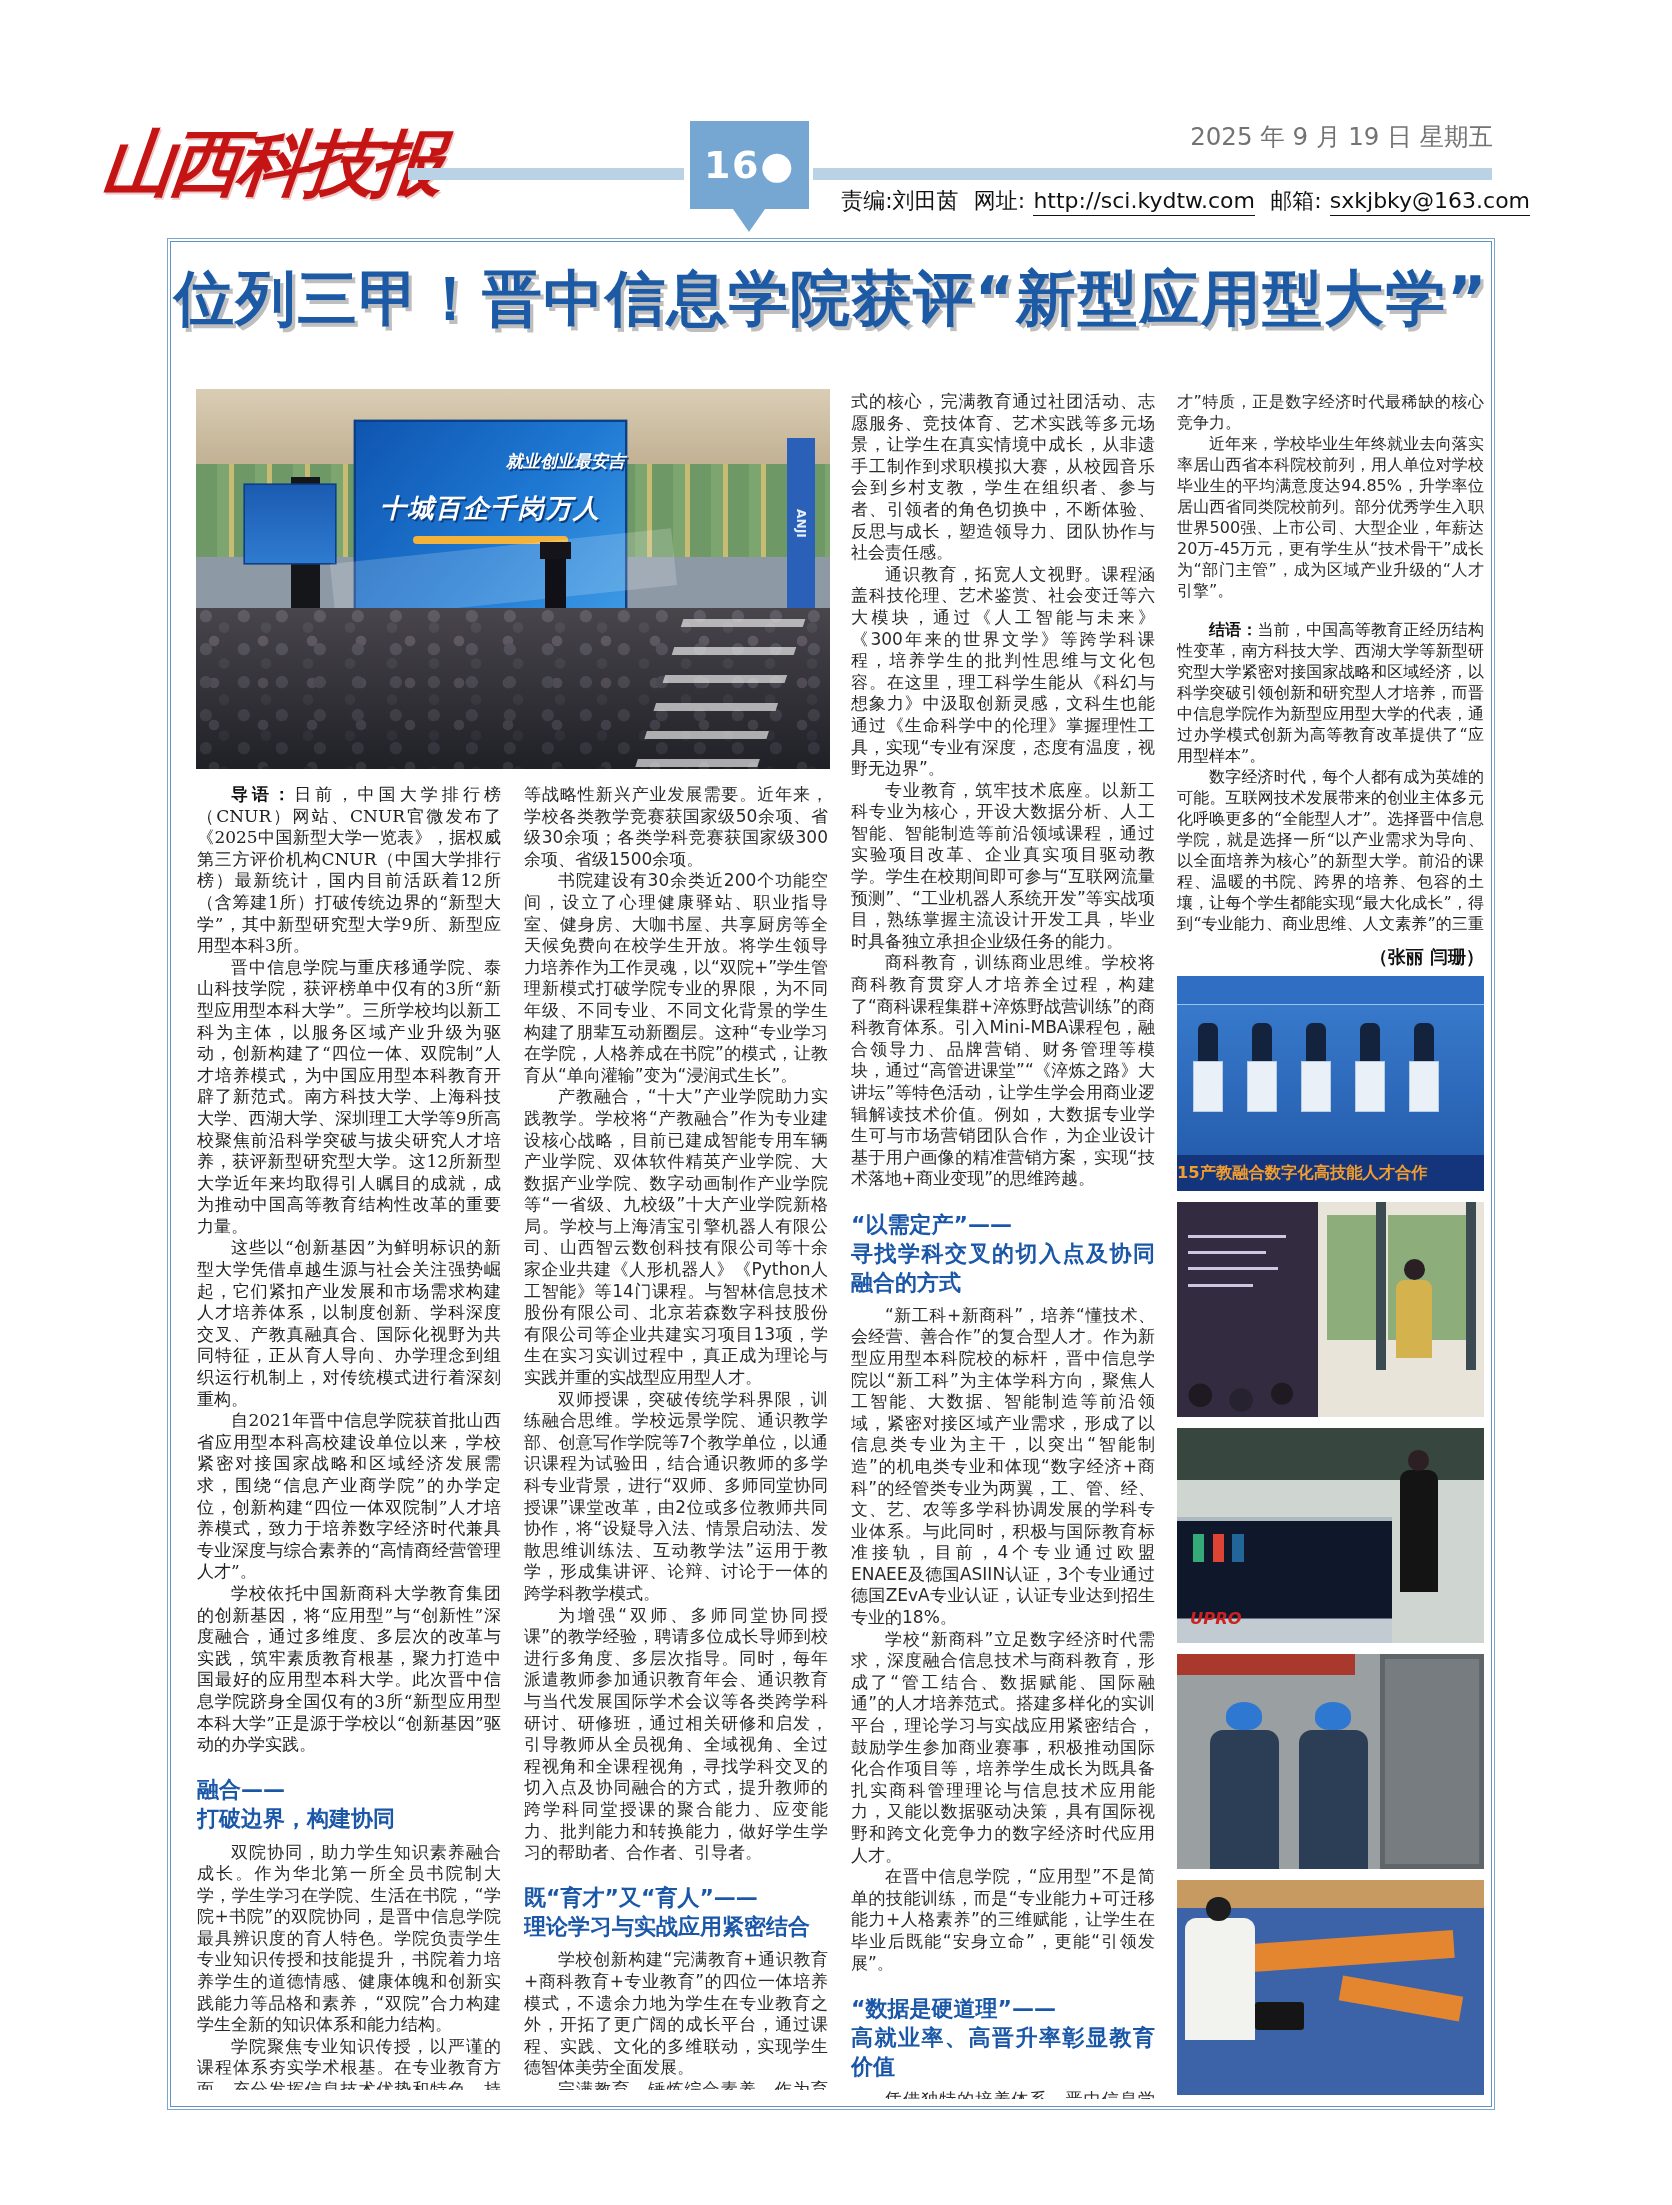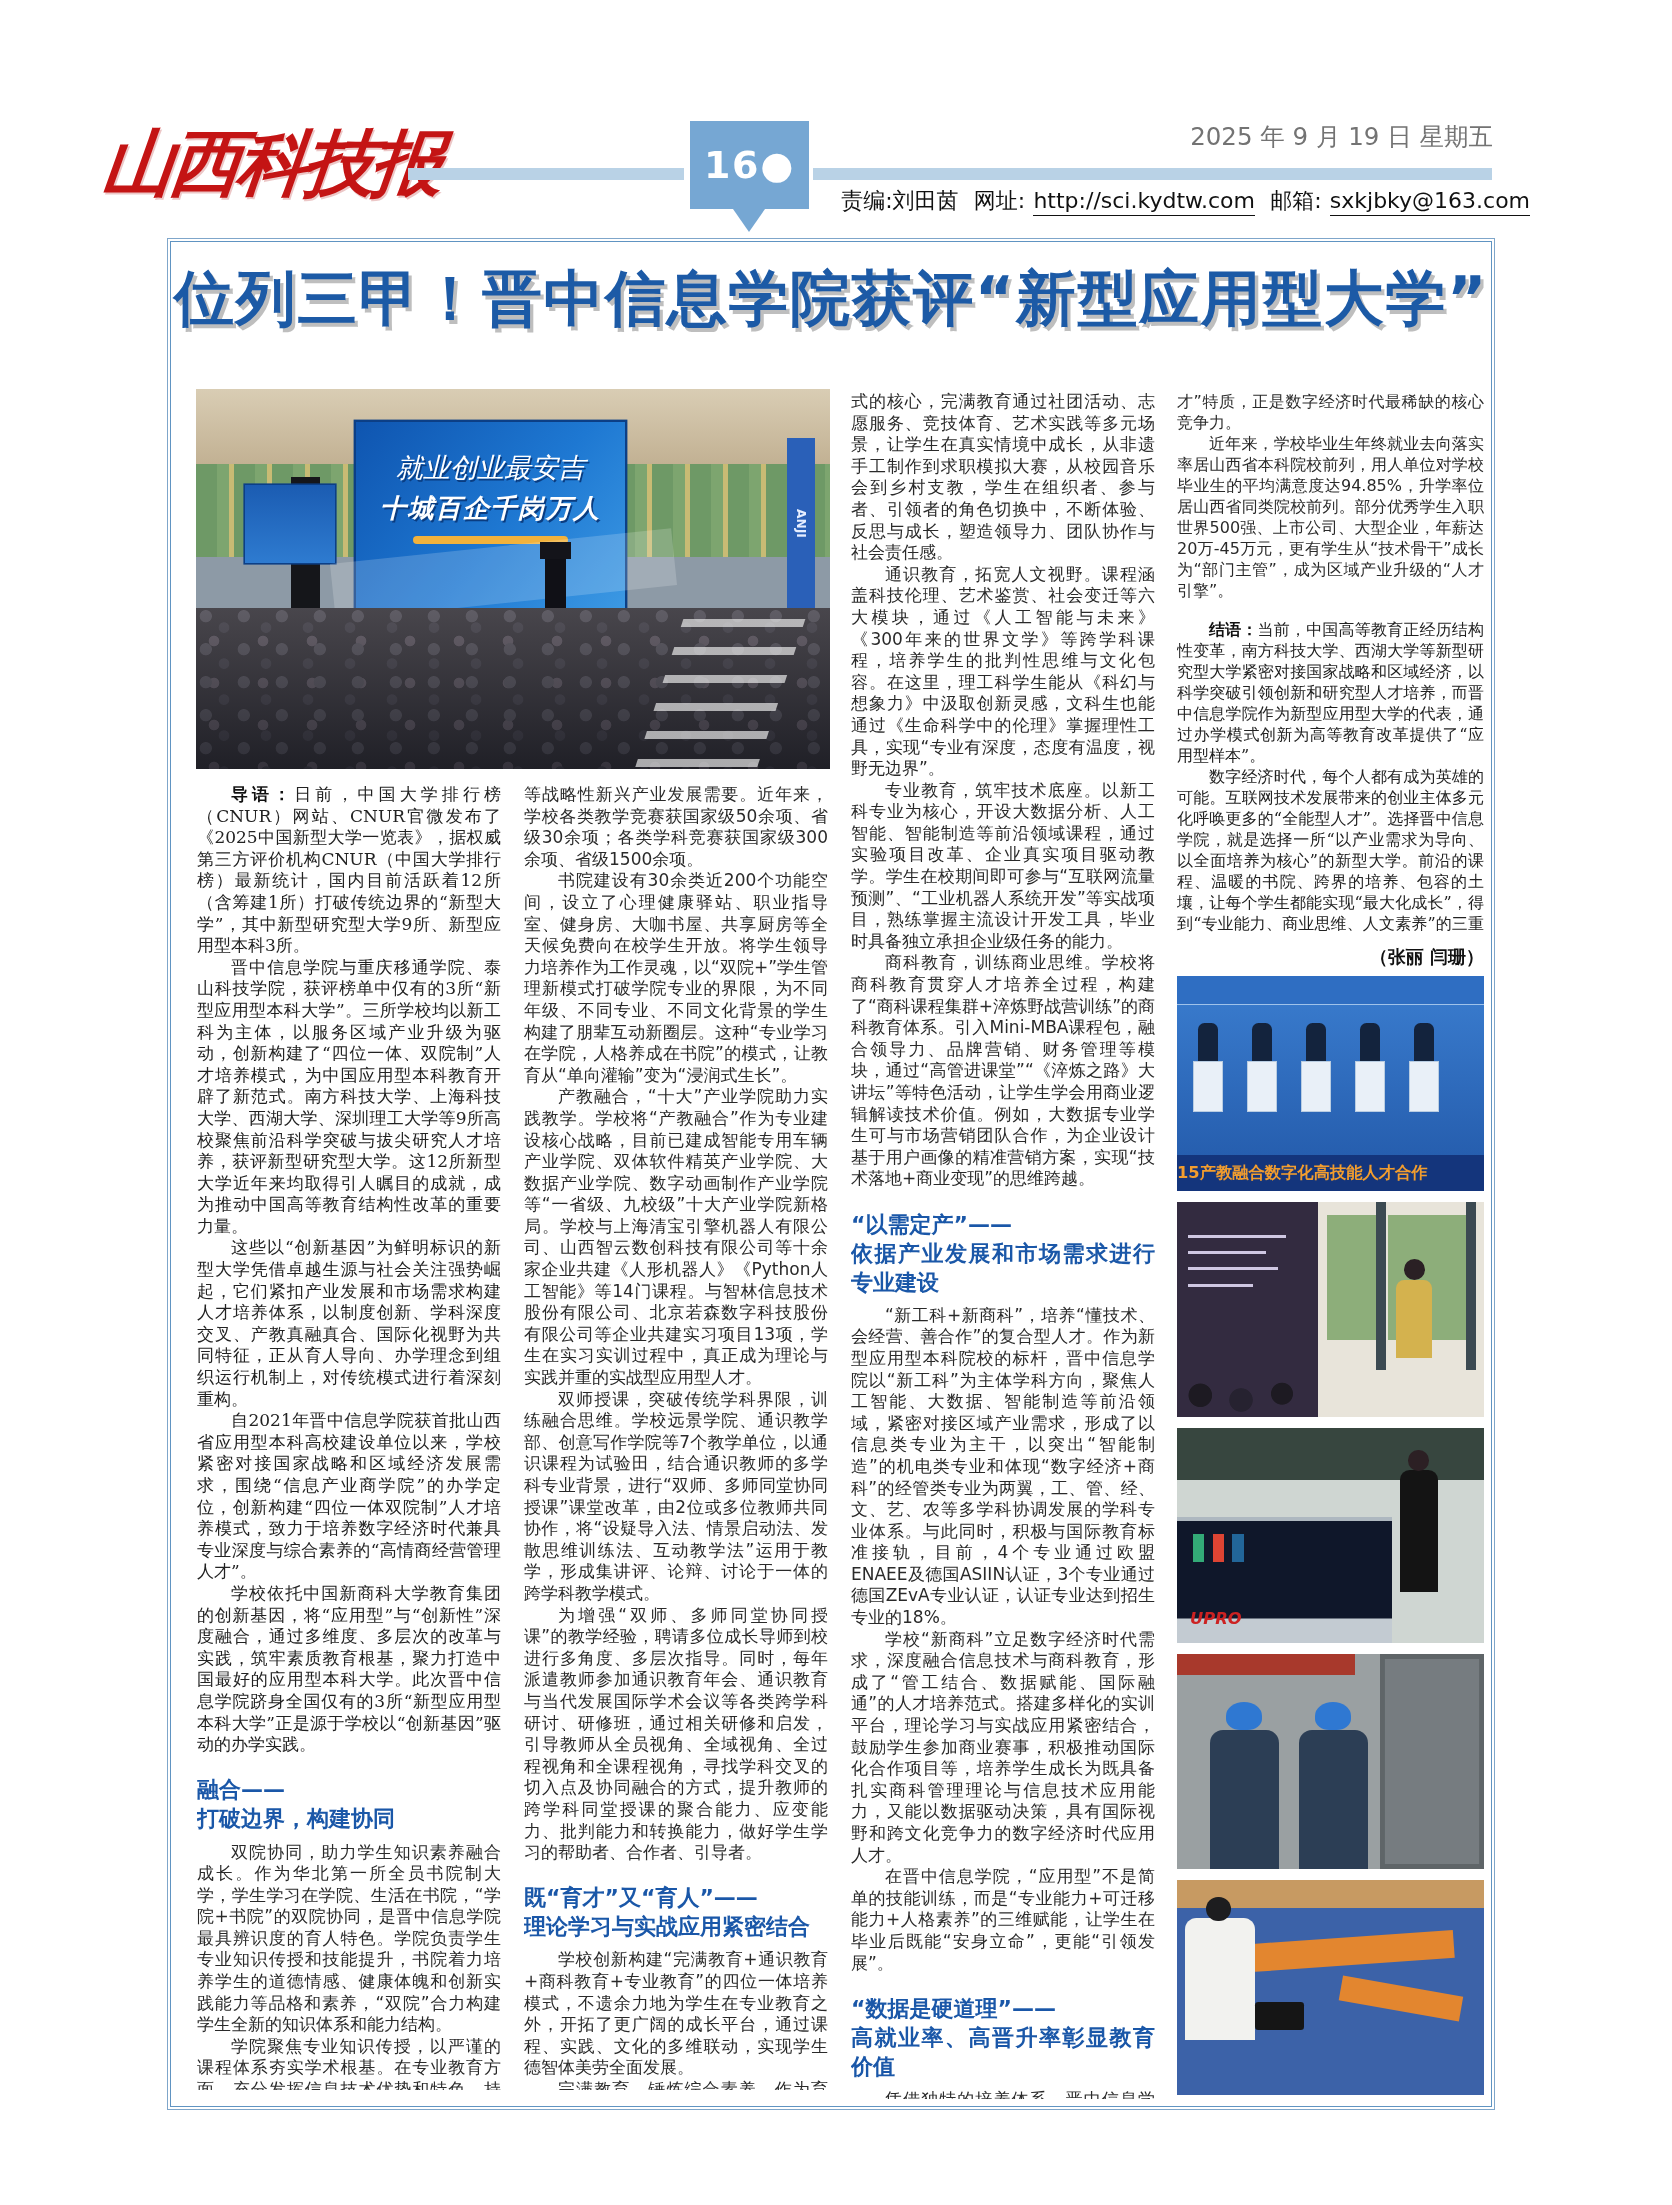--- a/index.html
+++ b/index.html
@@ -60,22 +60,22 @@
     background:#b8a98f;}
   .pm-wall{position:absolute;left:0;top:0;width:100%;height:75px;
     background:linear-gradient(#d9cdb4,#c2b193);border-bottom:3.3px solid #9a8a6e;}
   .pm-seats{position:absolute;top:75px;height:98px;width:100%;
     background:repeating-linear-gradient(90deg,#6e9966 0 21px,#7da56f 21px 33px,#c8bb74 33px 38px);}
   .pm-floorline{position:absolute;top:168px;width:100%;height:57px;background:#8d9aa6;}
   .pm-screen{position:absolute;left:160px;top:33px;width:269px;height:196px;
     background:linear-gradient(130deg,#0f55b0,#1e78d2 55%,#3d9ae4);box-shadow:0 0 0 2.4px #0c3f86;}
   .pm-screen::after{content:"";position:absolute;left:-24.5px;bottom:14.7px;width:343px;height:57px;
     background:rgba(255,255,255,.18);transform:rotate(-6deg);}
-  .pm-s1{position:absolute;left:0;top:28px;width:100%;text-align:center;color:#fff;
-    font-weight:400;font-style:italic;font-size:27px;text-shadow:1.6px 1.6px 0 #0a3c80;}
+  .pm-s1{position:absolute;left:0;top:28px;width:100%;text-align:right;color:#fff;
+    font-weight:700;font-style:italic;font-size:17px;text-shadow:1.6px 1.6px 0 #0a3c80;}
   .pm-s2{position:absolute;left:0;top:69px;width:100%;text-align:center;color:#fff;
     font-weight:900;font-style:italic;font-size:26px;letter-spacing:1.6px;text-shadow:1.6px 1.6px 0 #0a3c80;}
   .pm-sline{position:absolute;left:57px;top:114px;width:155px;height:8.2px;background:#f2b23c;border-radius:4.1px;}
   .pm-huzhou{position:absolute;left:88px;top:122px;color:#eef4ff;font-size:12.2px;font-weight:bold;}
   .pm-sidepanel{position:absolute;left:49px;top:96px;width:90px;height:78px;
     background:linear-gradient(#1b5cb2,#2e7bd0);box-shadow:0 0 0 1.6px #0c3f86;}
   .pm-anji{position:absolute;right:14.7px;top:49px;width:28px;height:171px;background:#2a60b8;
     color:#e6eeff;font-size:12.2px;font-weight:bold;writing-mode:vertical-rl;text-align:center;line-height:28px;}
   .pm-tower{position:absolute;left:95px;top:88px;width:29px;height:137px;background:#15161a;}
   .pm-cam{position:absolute;left:349px;top:168px;width:21px;height:57px;background:#101016;}
@@ -212,21 +212,21 @@
       <p class="sans">完满教育，锤炼综合素养。作为育人模</p>
     </div>
 
     <div class="col col3">
       <p class="sans noindent">式的核心，完满教育通过社团活动、志愿服务、竞技体育、艺术实践等多元场景，让学生在真实情境中成长，从非遗手工制作到求职模拟大赛，从校园音乐会到乡村支教，学生在组织者、参与者、引领者的角色切换中，不断体验、反思与成长，塑造领导力、团队协作与社会责任感。</p>
       <p class="sans">通识教育，拓宽人文视野。课程涵盖科技伦理、艺术鉴赏、社会变迁等六大模块，通过《人工智能与未来》《300年来的世界文学》等跨学科课程，培养学生的批判性思维与文化包容。在这里，理工科学生能从《科幻与想象力》中汲取创新灵感，文科生也能通过《生命科学中的伦理》掌握理性工具，实现“专业有深度，态度有温度，视野无边界”。</p>
       <p class="sans">专业教育，筑牢技术底座。以新工科专业为核心，开设大数据分析、人工智能、智能制造等前沿领域课程，通过实验项目改革、企业真实项目驱动教学。学生在校期间即可参与“互联网流量预测”、“工业机器人系统开发”等实战项目，熟练掌握主流设计开发工具，毕业时具备独立承担企业级任务的能力。</p>
       <p class="sans">商科教育，训练商业思维。学校将商科教育贯穿人才培养全过程，构建了“商科课程集群+淬炼野战营训练”的商科教育体系。引入Mini-MBA课程包，融合领导力、品牌营销、财务管理等模块，通过“高管进课堂”“《淬炼之路》大讲坛”等特色活动，让学生学会用商业逻辑解读技术价值。例如，大数据专业学生可与市场营销团队合作，为企业设计基于用户画像的精准营销方案，实现“技术落地+商业变现”的思维跨越。</p>
       <div class="subhead">
         <span>“以需定产”——</span>
-        <span>依据产业发展和市场需求进行专业建设</span>
+        <span>寻找学科交叉的切入点及协同融合的方式</span>
       </div>
       <p class="sans">“新工科+新商科”，培养“懂技术、会经营、善合作”的复合型人才。作为新型应用型本科院校的标杆，晋中信息学院以“新工科”为主体学科方向，聚焦人工智能、大数据、智能制造等前沿领域，紧密对接区域产业需求，形成了以信息类专业为主干，以突出“智能制造”的机电类专业和体现“数字经济+商科”的经管类专业为两翼，工、管、经、文、艺、农等多学科协调发展的学科专业体系。与此同时，积极与国际教育标准接轨，目前，4个专业通过欧盟ENAEE及德国ASIIN认证，3个专业通过德国ZEvA专业认证，认证专业达到招生专业的18%。</p>
       <p class="sans">学校“新商科”立足数字经济时代需求，深度融合信息技术与商科教育，形成了“管工结合、数据赋能、国际融通”的人才培养范式。搭建多样化的实训平台，理论学习与实战应用紧密结合，鼓励学生参加商业赛事，积极推动国际化合作项目等，培养学生成长为既具备扎实商科管理理论与信息技术应用能力，又能以数据驱动决策，具有国际视野和跨文化竞争力的数字经济时代应用人才。</p>
       <p class="sans">在晋中信息学院，“应用型”不是简单的技能训练，而是“专业能力+可迁移能力+人格素养”的三维赋能，让学生在毕业后既能“安身立命”，更能“引领发展”。</p>
       <div class="subhead">
         <span>“数据是硬道理”——</span>
         <span>高就业率、高晋升率彰显教育价值</span>
       </div>
       <p class="sans">凭借独特的培养体系，晋中信息学院的毕业生广受企业青睐。他们既具备扎实的技术能力，又拥有“用技术讲故事”、“用商业思维解决问题”的跨界竞争力。例如，大数据专业学生入职后能快速搭建跨部门协作模型，将技术方案转化为市场语言；机械工程专业学生在项目中既能主导技术研发，又能统筹团队推进——这种“T型人</p>
     </div>

